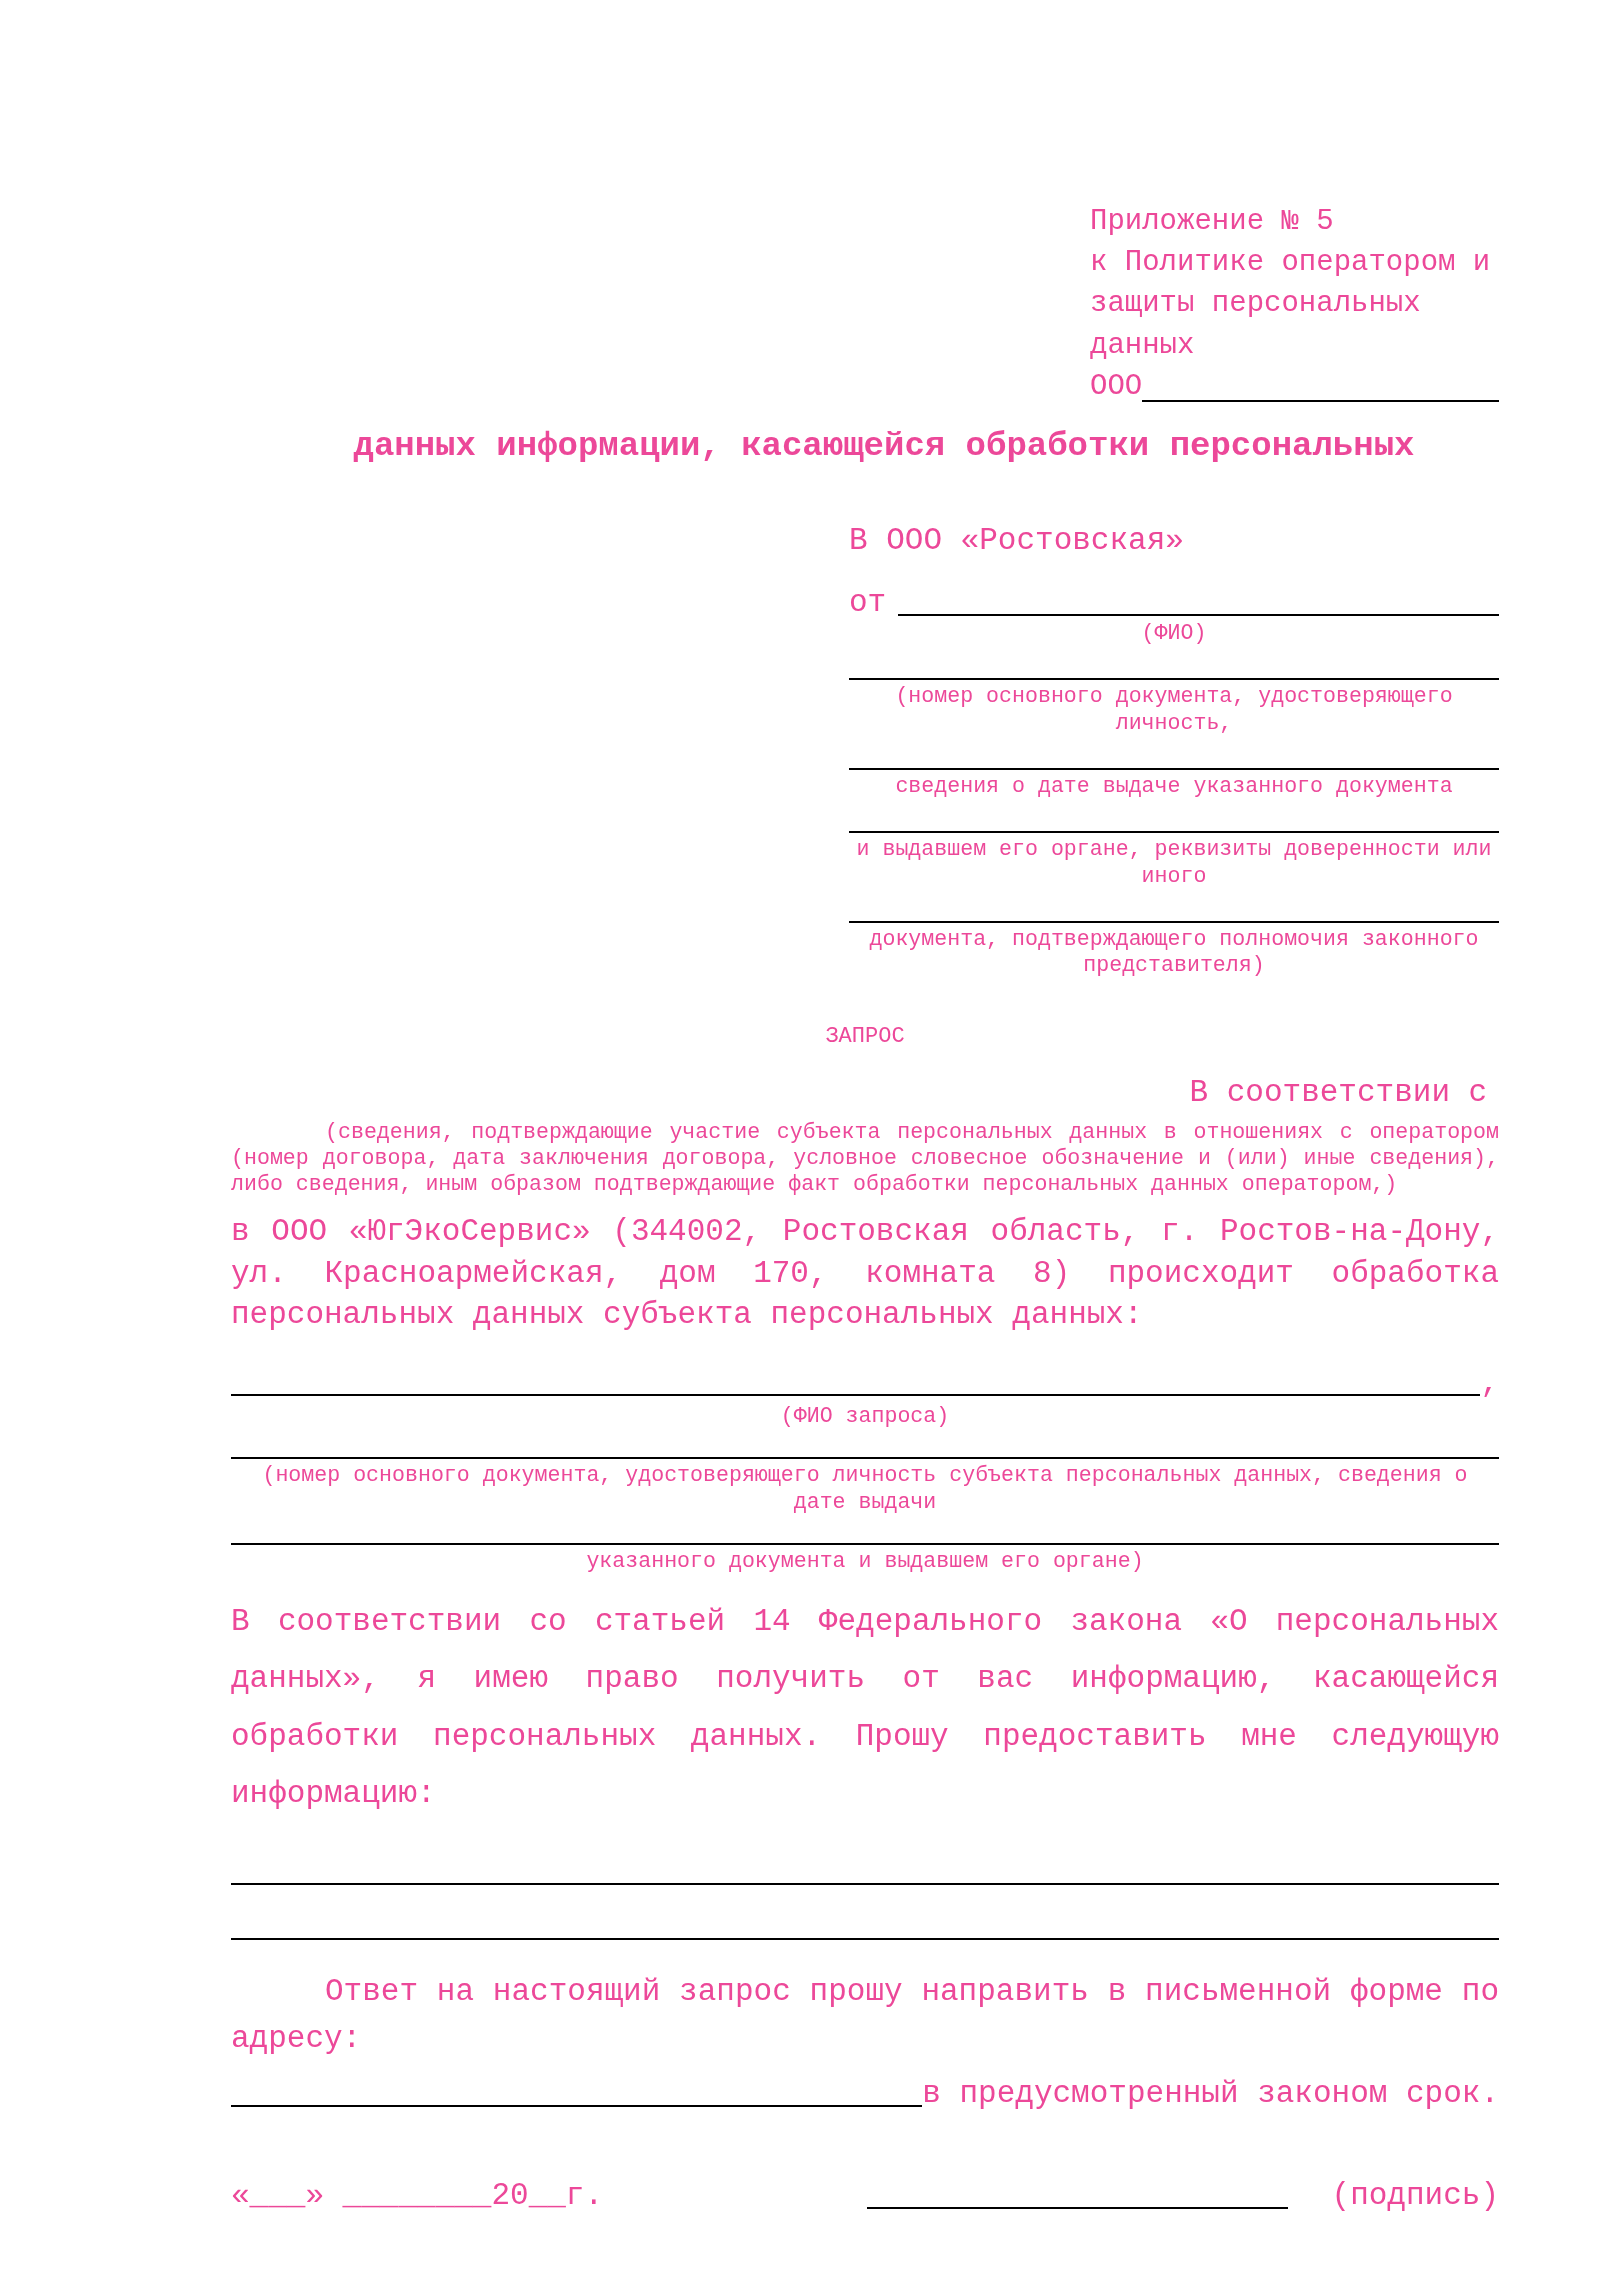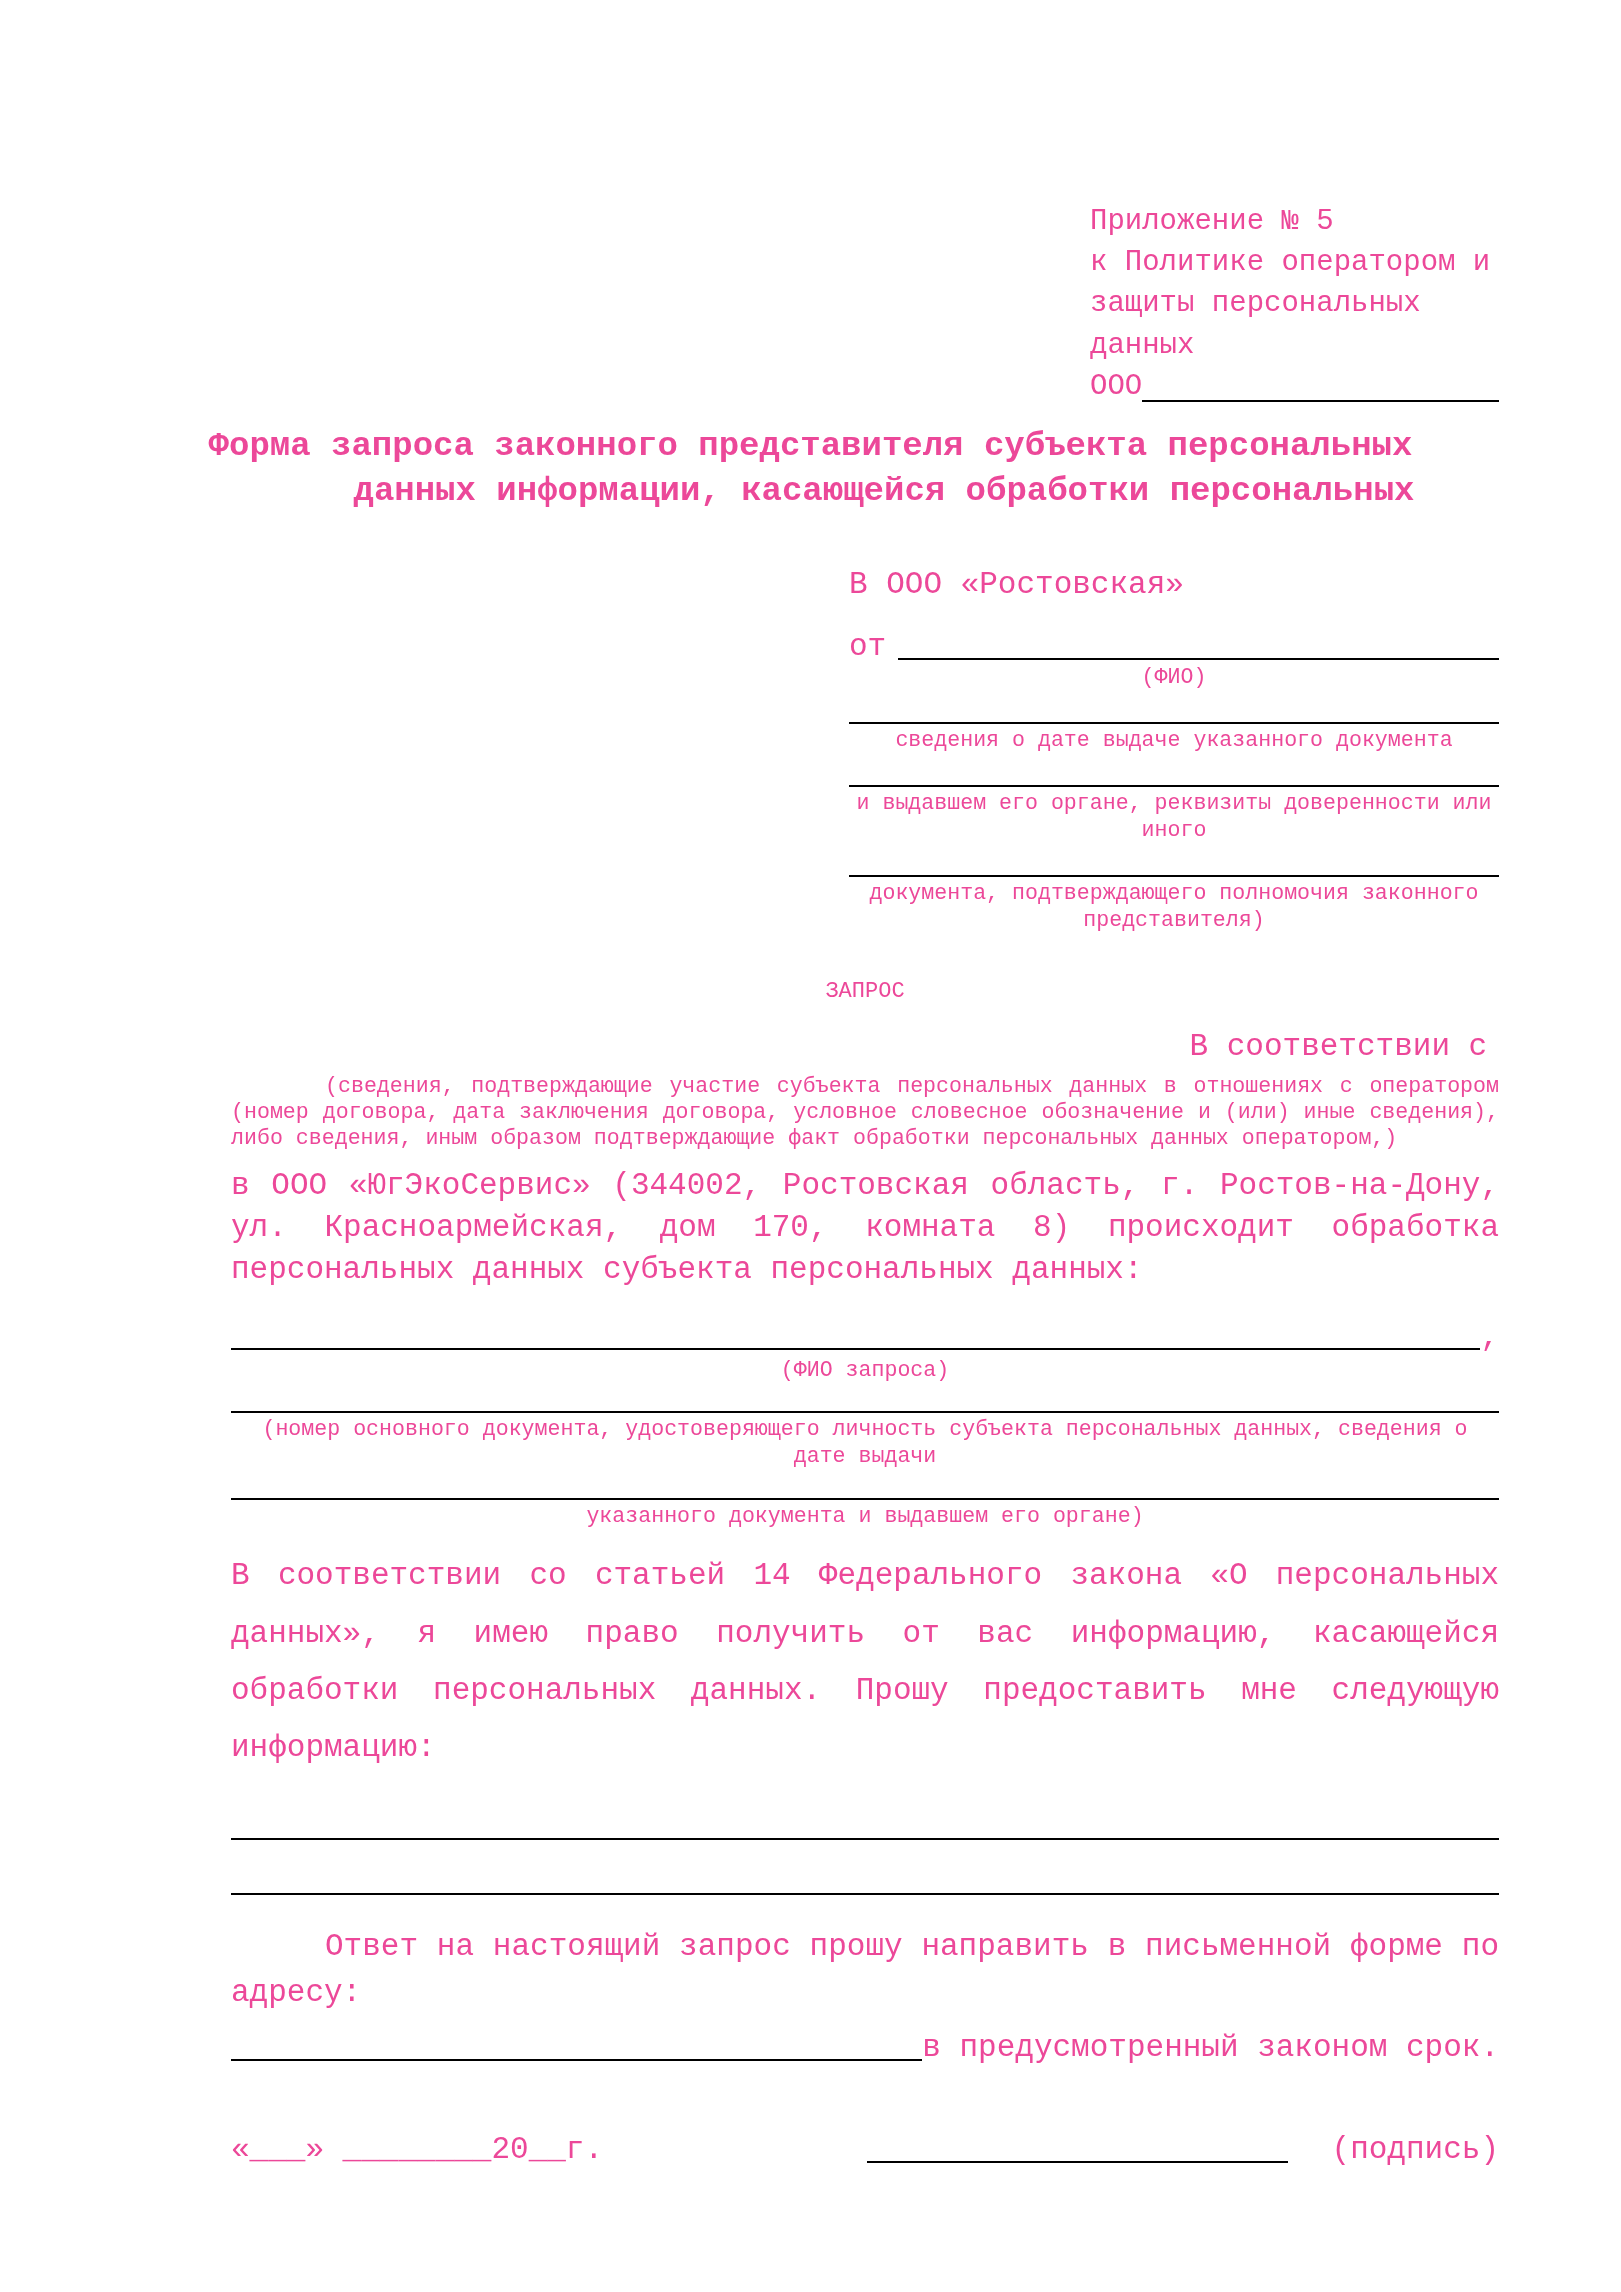--- a/index.html
+++ b/index.html
@@ -58,32 +58,35 @@
     <div>Приложение № 5</div>
     <div>к Политике оператором и</div>
     <div>защиты персональных данных</div>
     <div class="ooo-row">
       <span>ООО</span>
       <span class="fill ooo-fill"></span>
     </div>
   </div>
 
   <div class="title">
-    <div>Форма запроса законного представителя субъекта персональных</div>
     <div class="title-l2">данных информации, касающейся обработки персональных</div>
   </div>
 
   <div class="addr">
     <div>В ООО «Ростовская»</div>
     <div class="from-row">
       <span class="from-label">от</span>
       <span class="fill from-fill"></span>
     </div>
     <div class="cap">(ФИО)</div>
 
+    <div class="field">
+      <div class="line"></div>
+      <div class="cap">(номер основного документа, удостоверяющего личность,</div>
+    </div>
     <div class="field">
       <div class="line"></div>
       <div class="cap">сведения о дате выдаче указанного документа</div>
     </div>
     <div class="field">
       <div class="line"></div>
       <div class="cap">и выдавшем его органе, реквизиты доверенности или иного</div>
     </div>
     <div class="field">
       <div class="line"></div>

